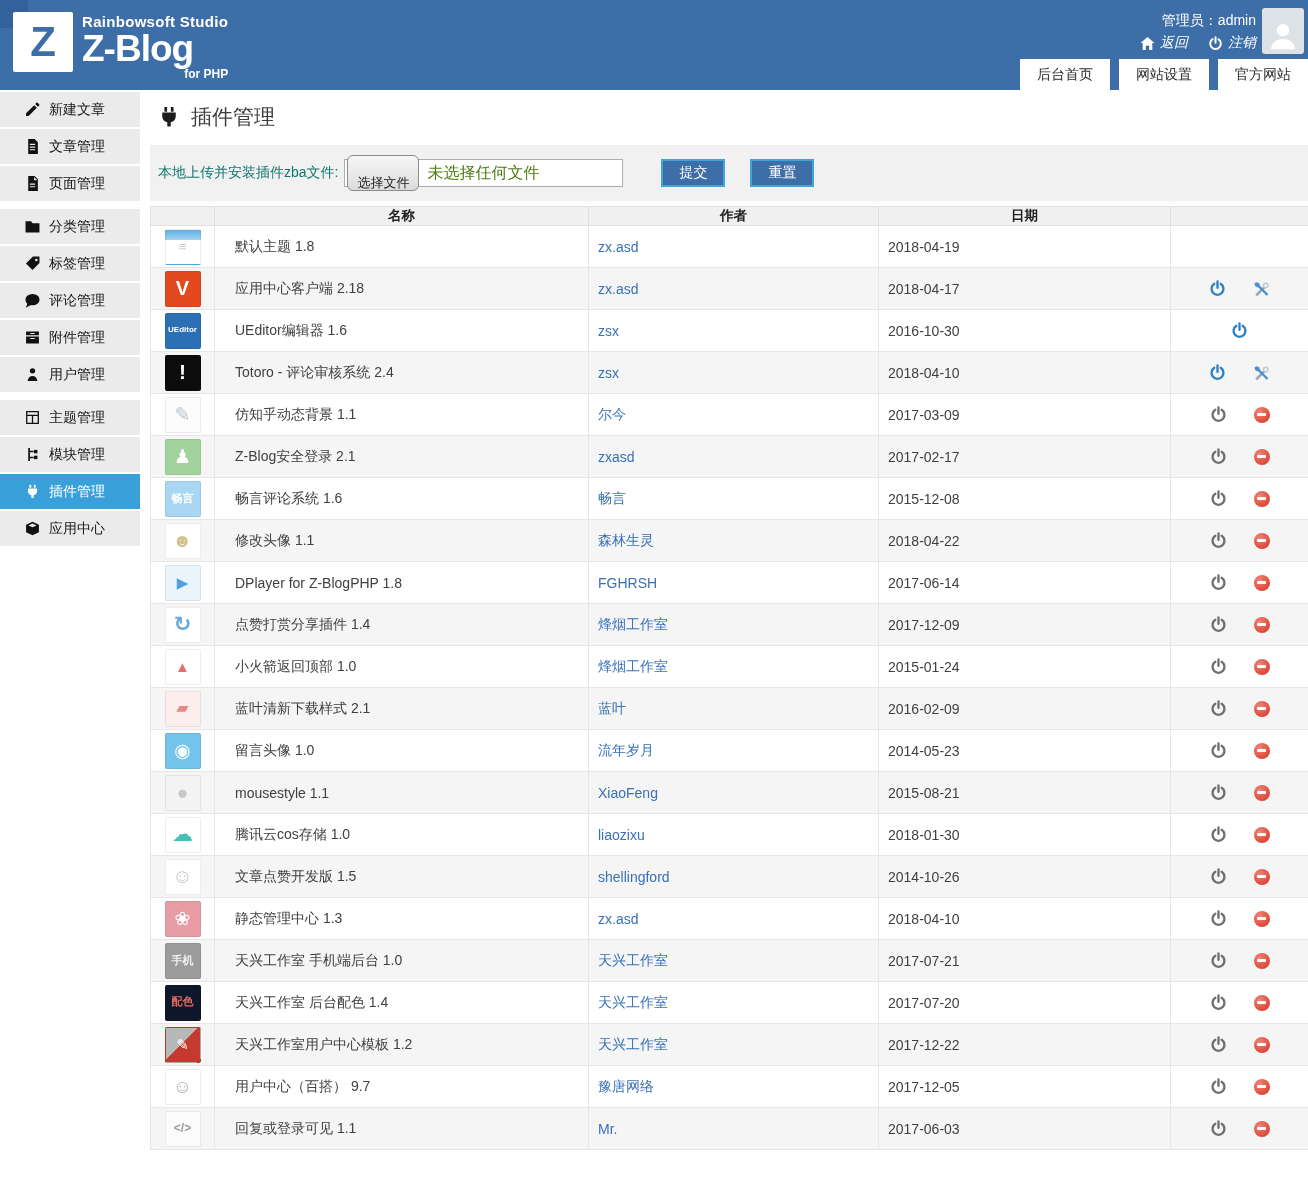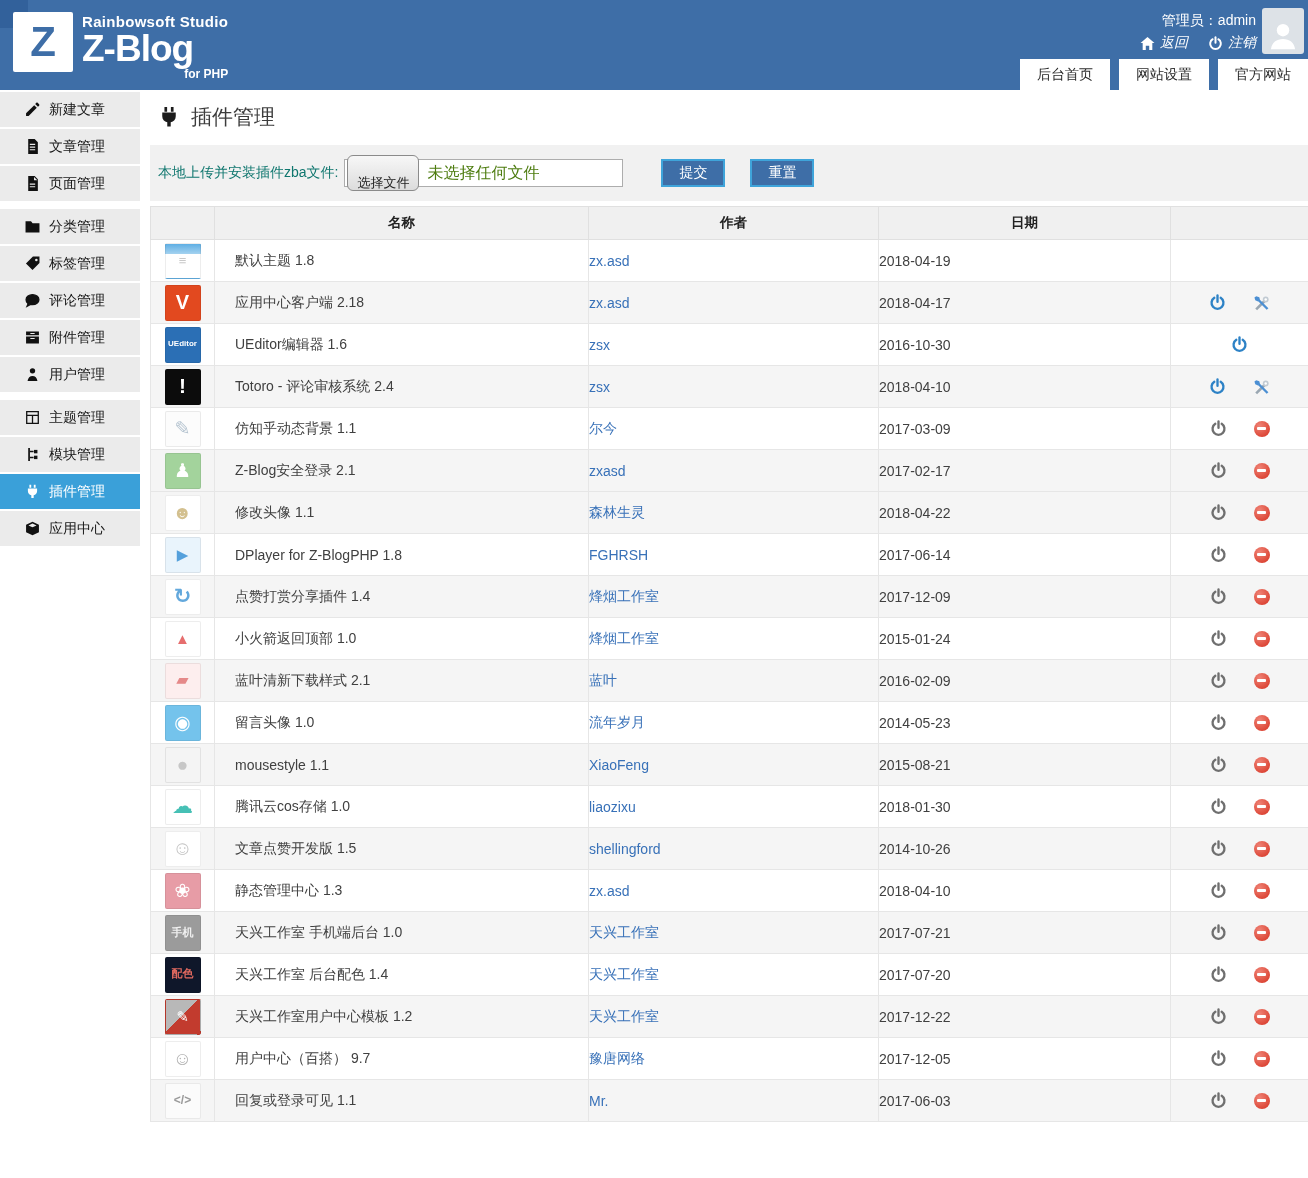--- a/index.html
+++ b/index.html
@@ -59,25 +59,25 @@
   .choose-btn { height:30px; padding:17px 9px; font-size:13px; color:#222; line-height:20px;
                 background:linear-gradient(#f7f7f7,#dcdcdc); border:1px solid #8b8b8b; border-radius:6px; cursor:pointer; }
   .no-file { margin-left:8px; font-size:16px; color:#4d7c0f; }
   .btn { height:28px; padding:0 16px; background:#3e6ea7; border:2px solid #3fa4da; color:#fff; font-size:14px;
          font-family:inherit; cursor:pointer; }
   .btn.submit { margin-left:38px; }
   .btn.reset { margin-left:25px; }
 
   
   table.plugins { margin-top:5px; width:1158px; border-collapse:collapse; table-layout:fixed; }
-  .plugins th { height:33px; background:#f0f0f0; border:1px solid #e0e0e0; font-size:13.5px; font-weight:bold; color:#222; }
+  .plugins th { height:19px; background:#f0f0f0; border:1px solid #e0e0e0; font-size:13.5px; font-weight:bold; color:#222; }
   .plugins td { height:42px; border:1px solid #e6e6e6; font-size:14px; color:#404040; vertical-align:middle; }
   .plugins tr.alt td { background:#f5f5f5; }
   td.c-name { padding-left:20px; }
-  td.c-author, td.c-date { }
+  td.c-author, td.c-date { padding-left:9px; }
   .author-link { color:#3871b8; cursor:pointer; }
   .thumb-wrap { display:flex; justify-content:center; }
   .thumb { width:36px; height:36px; border-radius:2px; border:1px solid rgba(0,0,0,.07);
            display:flex; align-items:center; justify-content:center; font-weight:bold; text-align:center; line-height:1.05; overflow:hidden; }
   .acts { display:flex; align-items:center; justify-content:center; gap:27px; }
   .act { cursor:pointer; display:flex; align-items:center; justify-content:center; }
   .act.power svg { width:17px; height:17px; }
   .act.power.on { color:#2d82c6; }
   .act.power.off { color:#6f6f6f; }
   .act.tools svg { width:18px; height:18px; }
@@ -406,20 +406,41 @@
               <span class="act power off">
                 <svg viewBox="0 0 16 16" fill="none" stroke="currentColor" stroke-width="2.2" stroke-linecap="round">
                   <path d="M5 3.6A5.6 5.6 0 1 0 11 3.6"></path>
                   <path d="M8 1.3v6"></path>
                 </svg>
               </span>
               <span class="act remove"></span>
             </div>
           </td>
   </tr>
+        <tr>
+    <td>
+            <div class="thumb-wrap">
+              <div class="thumb" style="background: rgb(169, 214, 242); color: rgb(255, 255, 255); font-size: 11px;">畅言</div>
+            </div>
+          </td>
+    <td class="c-name">畅言评论系统 1.6</td>
+    <td class="c-author"><span class="author-link">畅言</span></td>
+    <td class="c-date">2015-12-08</td>
+    <td>
+            <div class="acts">
+              <span class="act power off">
+                <svg viewBox="0 0 16 16" fill="none" stroke="currentColor" stroke-width="2.2" stroke-linecap="round">
+                  <path d="M5 3.6A5.6 5.6 0 1 0 11 3.6"></path>
+                  <path d="M8 1.3v6"></path>
+                </svg>
+              </span>
+              <span class="act remove"></span>
+            </div>
+          </td>
+  </tr>
         <tr class="alt">
     <td>
             <div class="thumb-wrap">
               <div class="thumb" style="background: rgb(255, 255, 255); color: rgb(211, 192, 143); font-size: 19px;">☻</div>
             </div>
           </td>
     <td class="c-name">修改头像 1.1</td>
     <td class="c-author"><span class="author-link">森林生灵</span></td>
     <td class="c-date">2018-04-22</td>
     <td>

